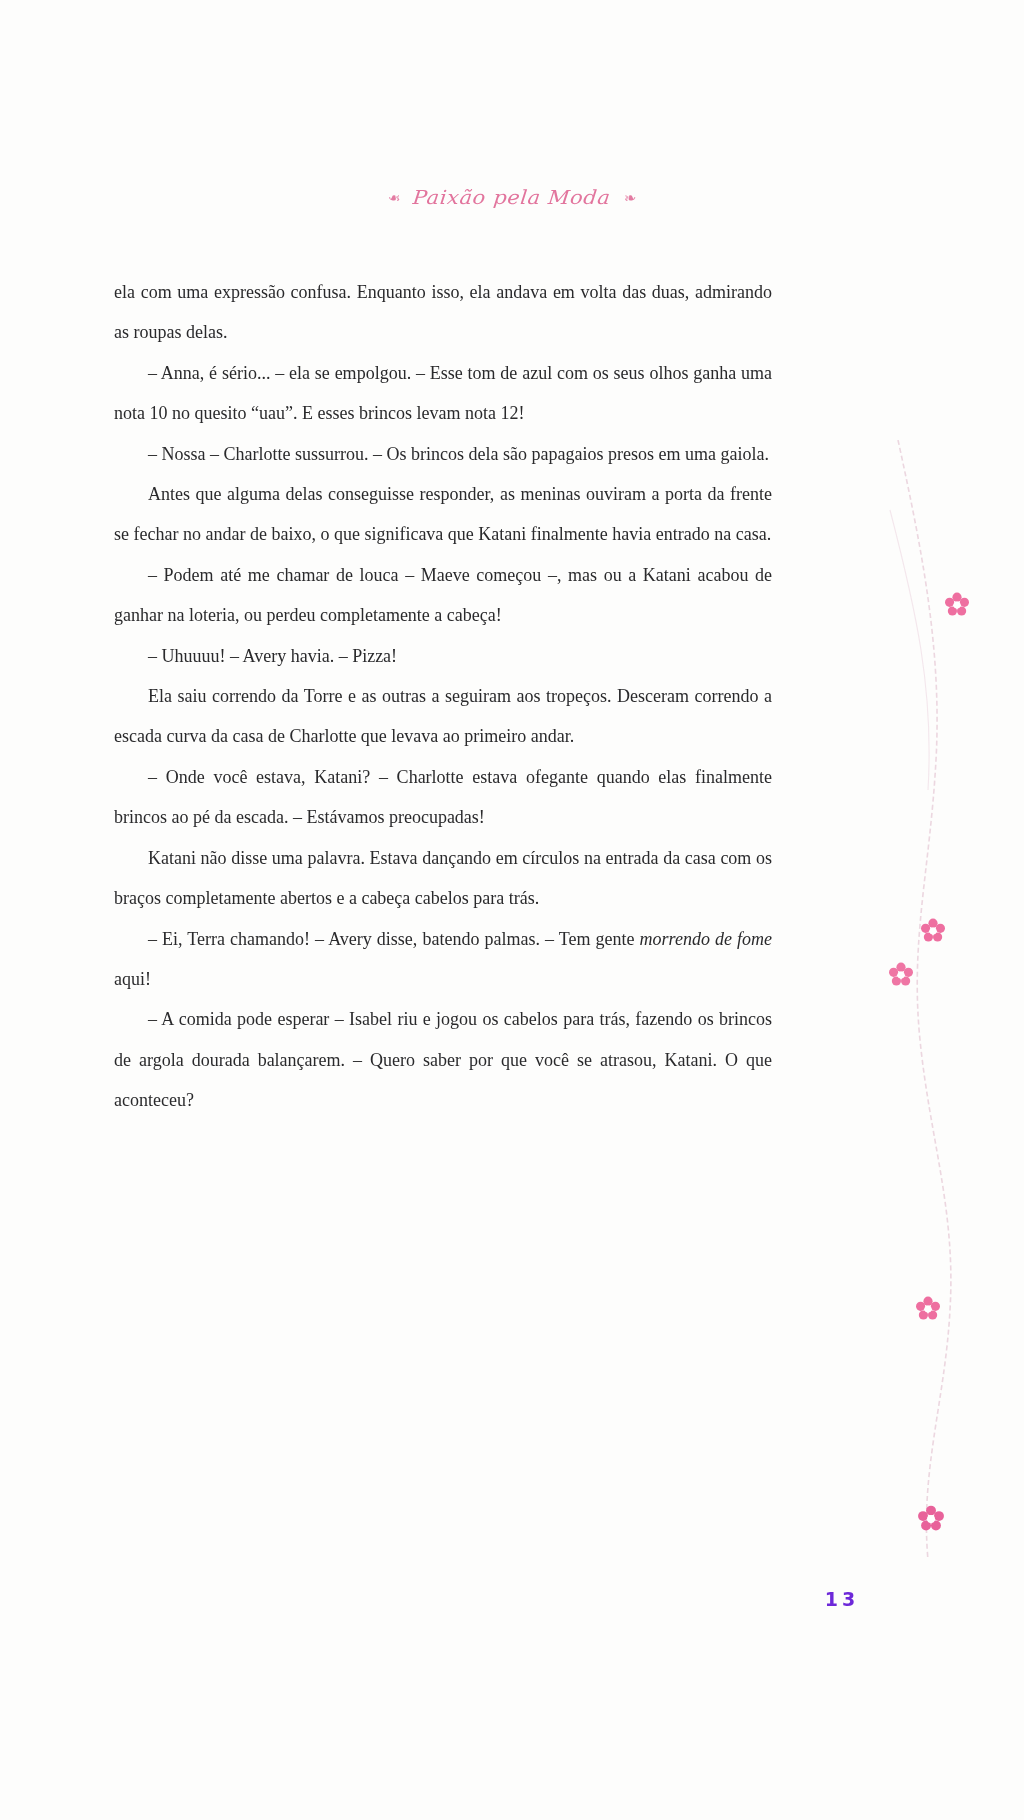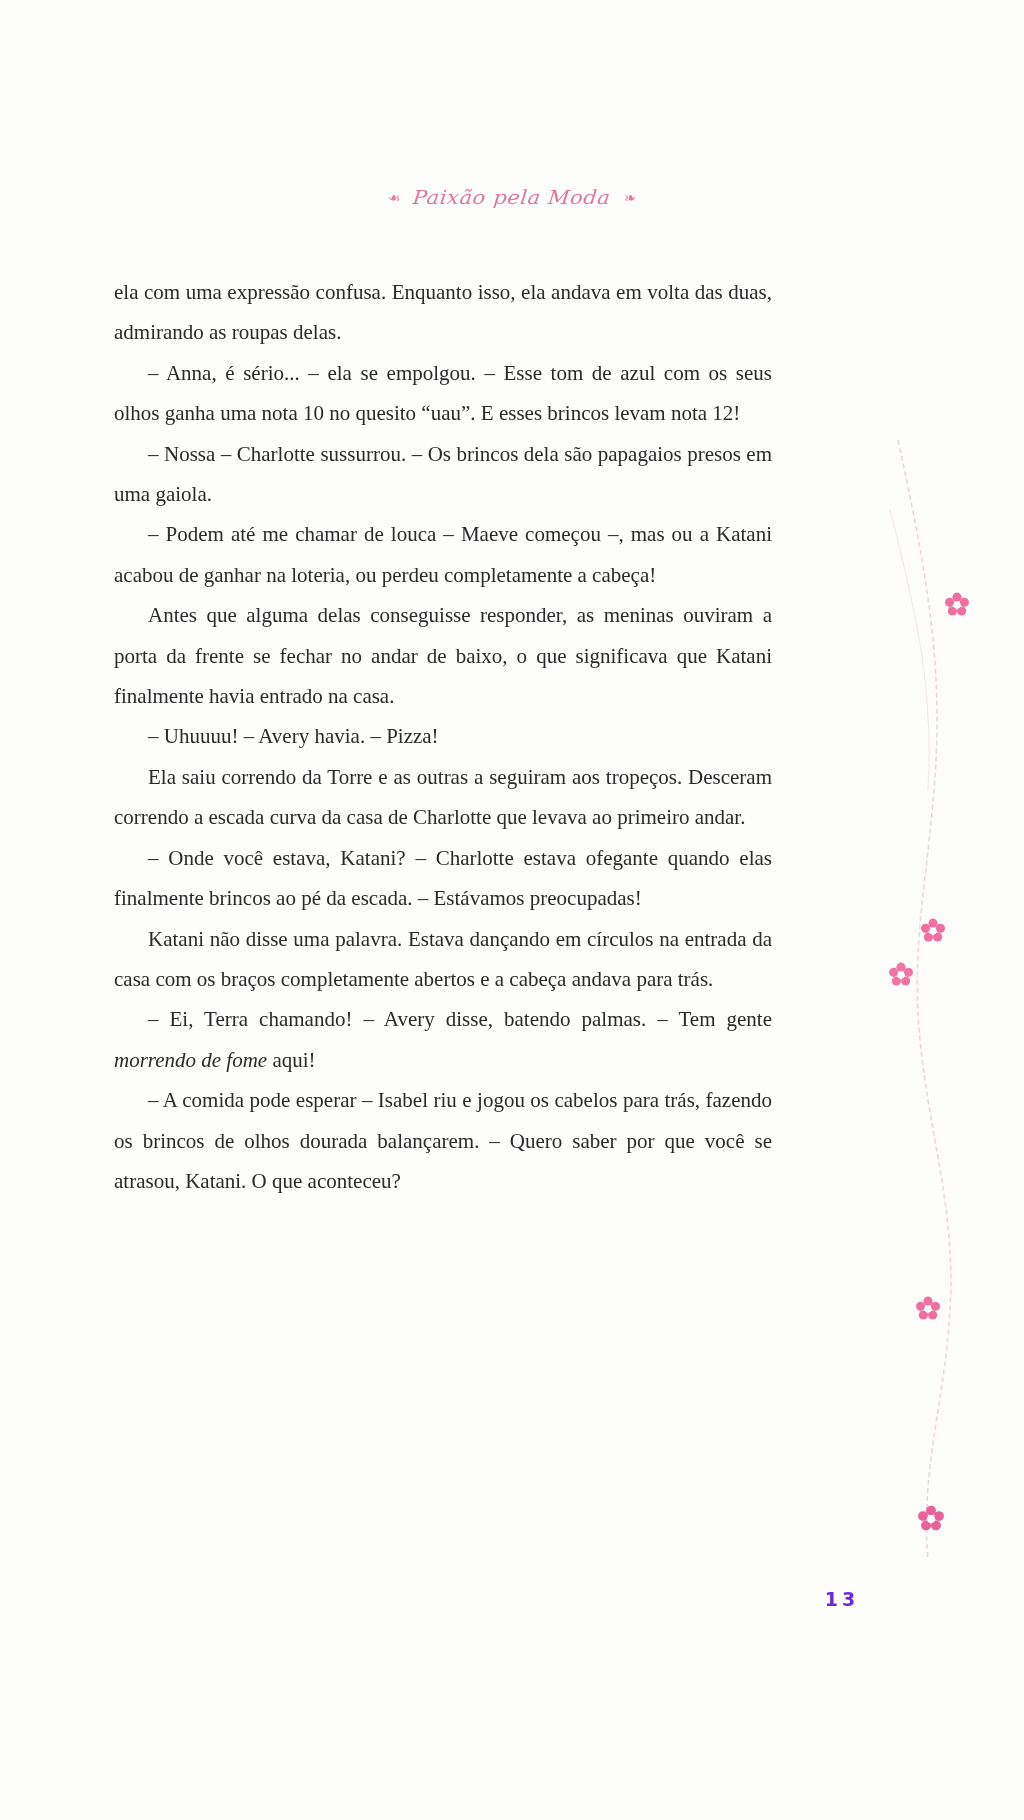--- a/index.html
+++ b/index.html
@@ -52,21 +52,21 @@
 
   
   .textblock {
     position: absolute;
     top: 272px;
     left: 114px;
     width: 658px;
   }
   .textblock p {
     margin: 0;
-    font-size: 21px;
+    font-size: 18px;
     line-height: 40.4px;
     color: #2a2a2c;
     text-align: justify;
     text-indent: 34px;
     -webkit-hyphens: none;
     hyphens: none;
   }
   .textblock p.noindent { text-indent: 0; }
   .textblock p.lastline-left { text-align-last: left; }
   .textblock em { }
@@ -168,27 +168,27 @@
         <circle cx="8.4" cy="19" r="4.6"></circle>
       <circle cx="5.6" cy="10.3" r="4.6"></circle>
     </g>
     <circle cx="13" cy="13" r="3.6" fill="#ffffff"></circle>
   </svg>
 
   <div class="textblock">
     <p class="noindent lastline-left">ela com uma expressão confusa. Enquanto isso, ela andava em volta das duas, admirando as roupas delas.</p>
     <p class="lastline-left">– Anna, é sério... – ela se empolgou. – Esse tom de azul com os seus olhos ganha uma nota 10 no quesito “uau”. E esses brincos levam nota 12!</p>
     <p class="lastline-left">– Nossa – Charlotte sussurrou. – Os brincos dela são papagaios presos em uma gaiola.</p>
+    <p class="lastline-left">Antes que alguma delas conseguisse responder, as meninas ouviram a porta da frente se fechar no andar de baixo, o que significava que Katani finalmente havia entrado na casa.</p>
     <p class="lastline-left">– Podem até me chamar de louca – Maeve começou –, mas ou a Katani acabou de ganhar na loteria, ou perdeu completamente a cabeça!</p>
-    <p class="lastline-left">Antes que alguma delas conseguisse responder, as meninas ouviram a porta da frente se fechar no andar de baixo, o que significava que Katani finalmente havia entrado na casa.</p>
     <p class="lastline-left">– Uhuuuu! – Avery havia. – Pizza!</p>
     <p class="lastline-left">Ela saiu correndo da Torre e as outras a seguiram aos tropeços. Desceram correndo a escada curva da casa de Charlotte que levava ao primeiro andar.</p>
     <p class="lastline-left">– Onde você estava, Katani? – Charlotte estava ofegante quando elas finalmente brincos ao pé da escada. – Estávamos preocupadas!</p>
-    <p class="lastline-left">Katani não disse uma palavra. Estava dançando em círculos na entrada da casa com os braços completamente abertos e a cabeça andava para trás.</p>
+    <p class="lastline-left">Katani não disse uma palavra. Estava dançando em círculos na entrada da casa com os braços completamente abertos e a cabeça cabelos para trás.</p>
     <p class="lastline-left">
       <span>– Ei, Terra chamando! – Avery disse, batendo palmas. – Tem gente </span><em>morrendo de fome</em><span> aqui!</span>
     </p>
-    <p class="lastline-left">– A comida pode esperar – Isabel riu e jogou os cabelos para trás, fazendo os brincos de olhos dourada balançarem. – Quero saber por que você se atrasou, Katani. O que aconteceu?</p>
+    <p class="lastline-left">– A comida pode esperar – Isabel riu e jogou os cabelos para trás, fazendo os brincos de argola dourada balançarem. – Quero saber por que você se atrasou, Katani. O que aconteceu?</p>
   </div>
 
   <div class="folio">13</div>
 
 </div>
 
 </body></html>

